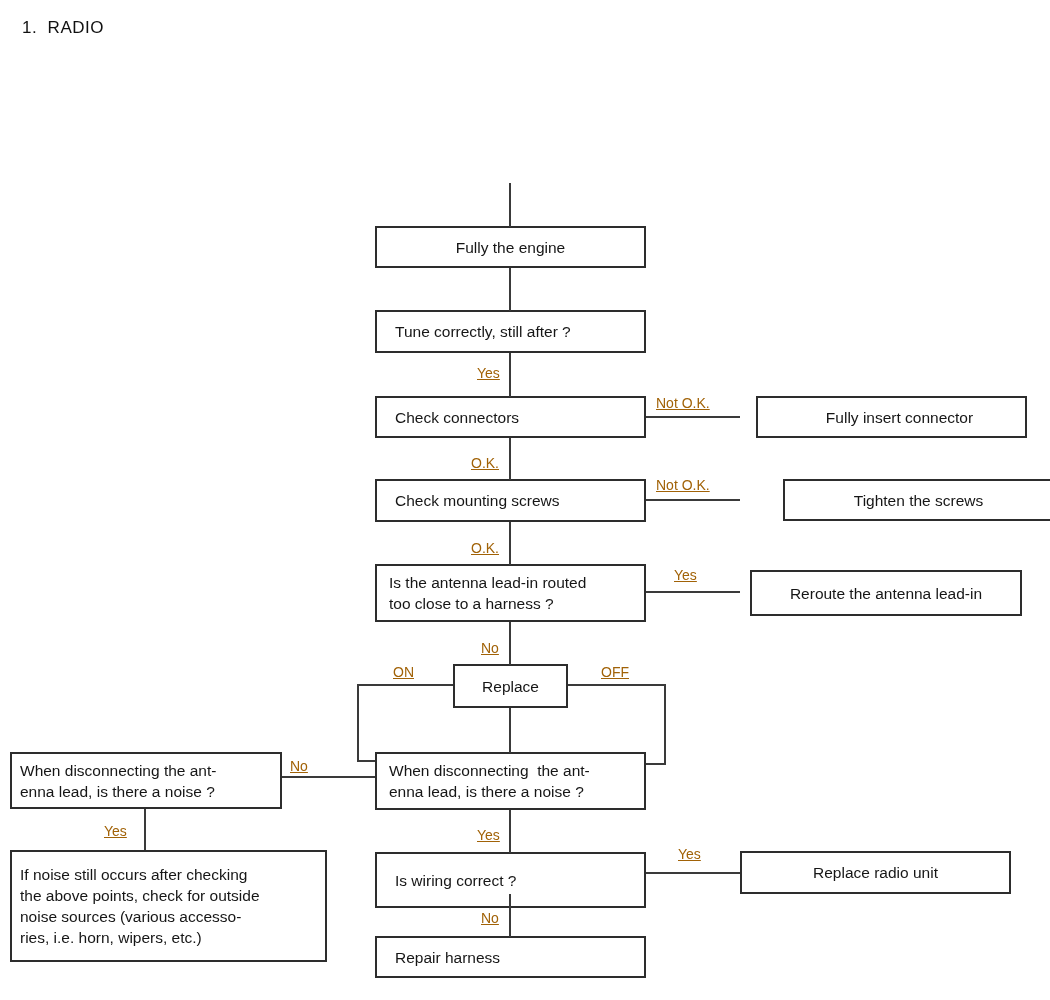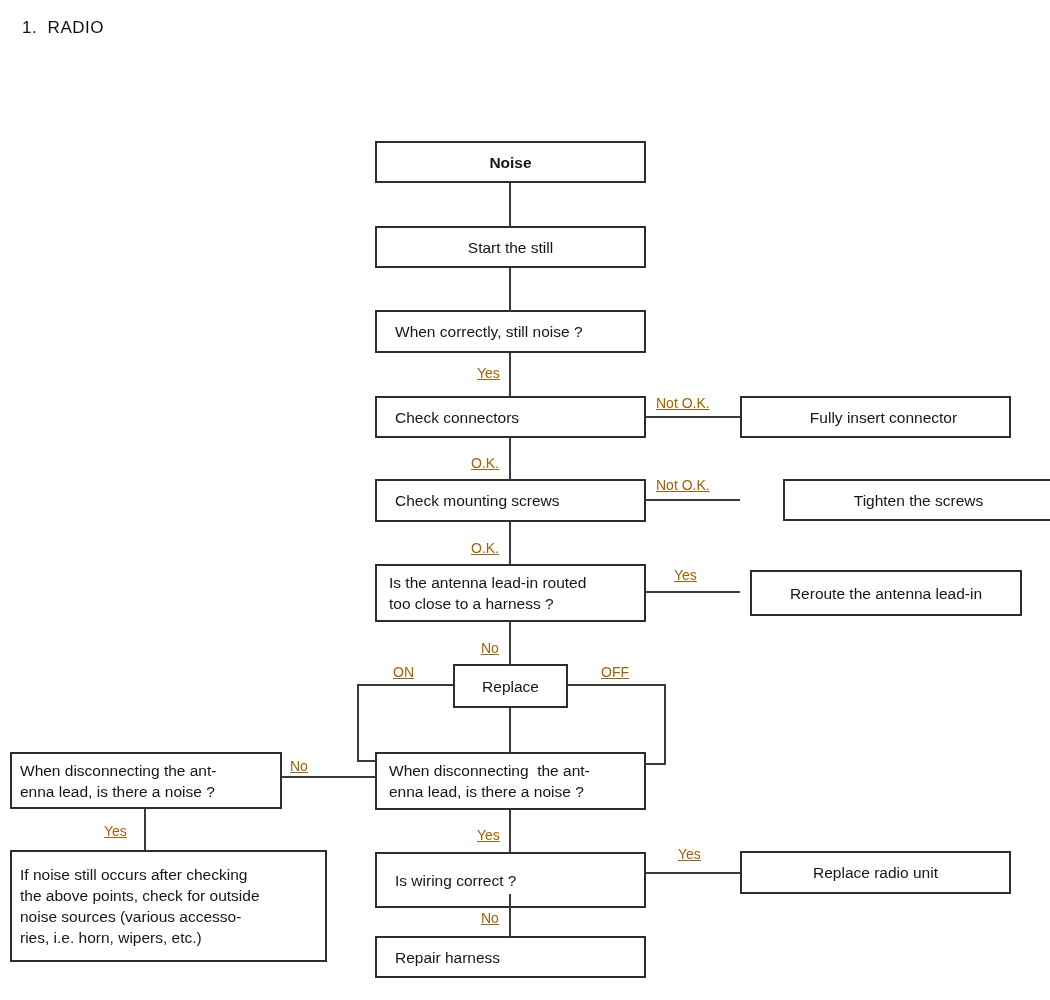--- a/index.html
+++ b/index.html
@@ -43,38 +43,37 @@
   .b-start      {left:375px;top:226px;width:271px;height:42px;}
   .b-tune       {left:375px;top:310px;width:271px;height:43px;}
   .b-connectors {left:375px;top:396px;width:271px;height:42px;}
   .b-mounting   {left:375px;top:479px;width:271px;height:43px;}
   .b-antenna    {left:375px;top:564px;width:271px;height:58px;}
   .b-engine     {left:453px;top:664px;width:115px;height:44px;}
   .b-disc-c     {left:375px;top:752px;width:271px;height:58px;}
   .b-wiring     {left:375px;top:852px;width:271px;height:56px;}
   .b-repair     {left:375px;top:936px;width:271px;height:42px;}
   
-  .b-insert     {left:740px;top:396px;width:271px;height:42px;padding-left:16px;}
+  .b-insert     {left:756px;top:396px;width:271px;height:42px;padding-left:16px;}
   .b-tighten    {left:740px;top:479px;width:271px;height:42px;margin-left:43px;}
   .b-reroute    {left:740px;top:570px;width:272px;height:46px;margin-left:10px;}
   .b-replace    {left:740px;top:851px;width:271px;height:43px;}
   
   .b-disc-l     {left:10px;top:752px;width:272px;height:57px;}
   .b-outside    {left:10px;top:850px;width:317px;height:112px;}
 </style>
 </head>
 <body>
 
 <div id="page">
 
   <div id="title">1.  RADIO</div>
 
-  <div class="box centered bold b-noise">Noise</div>
-  <div class="box centered b-start">Start the still</div>
-  <div class="box padL18 b-tune">When correctly, still noise ?</div>
+  <div class="box centered b-start">Fully the engine</div>
+  <div class="box padL18 b-tune">Tune correctly, still after ?</div>
   <div class="box padL18 b-connectors">Check connectors</div>
   <div class="box centered b-insert">Fully insert connector</div>
   <div class="box padL18 b-mounting">Check mounting screws</div>
   <div class="box centered b-tighten">Tighten the screws</div>
   <div class="box padL12 b-antenna">Is the antenna lead-in routed
 too close to a harness ?</div>
   <div class="box centered b-reroute">Reroute the antenna lead-in</div>
   <div class="box centered b-engine">Replace</div>
   <div class="box padL8 b-disc-l">When disconnecting the ant-
 enna lead, is there a noise ?</div>

